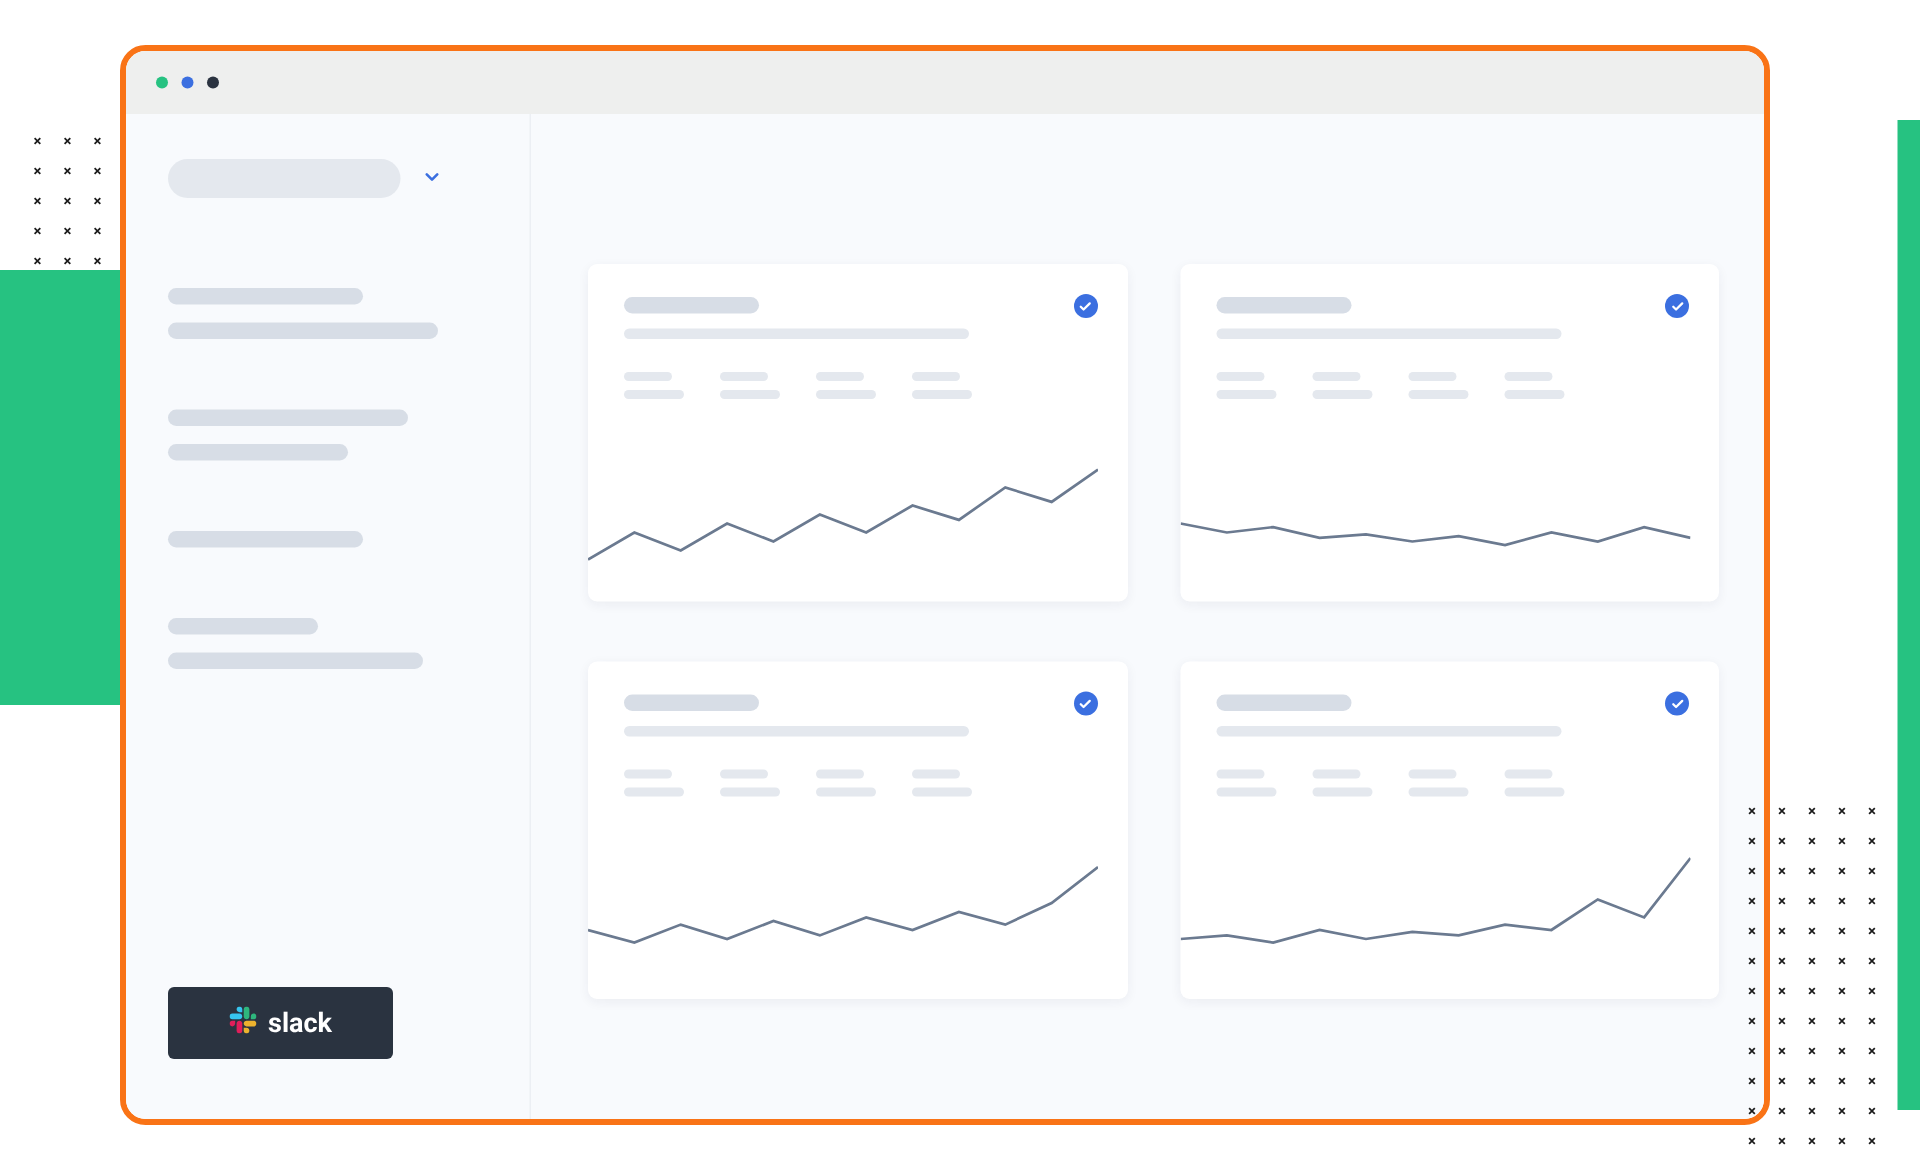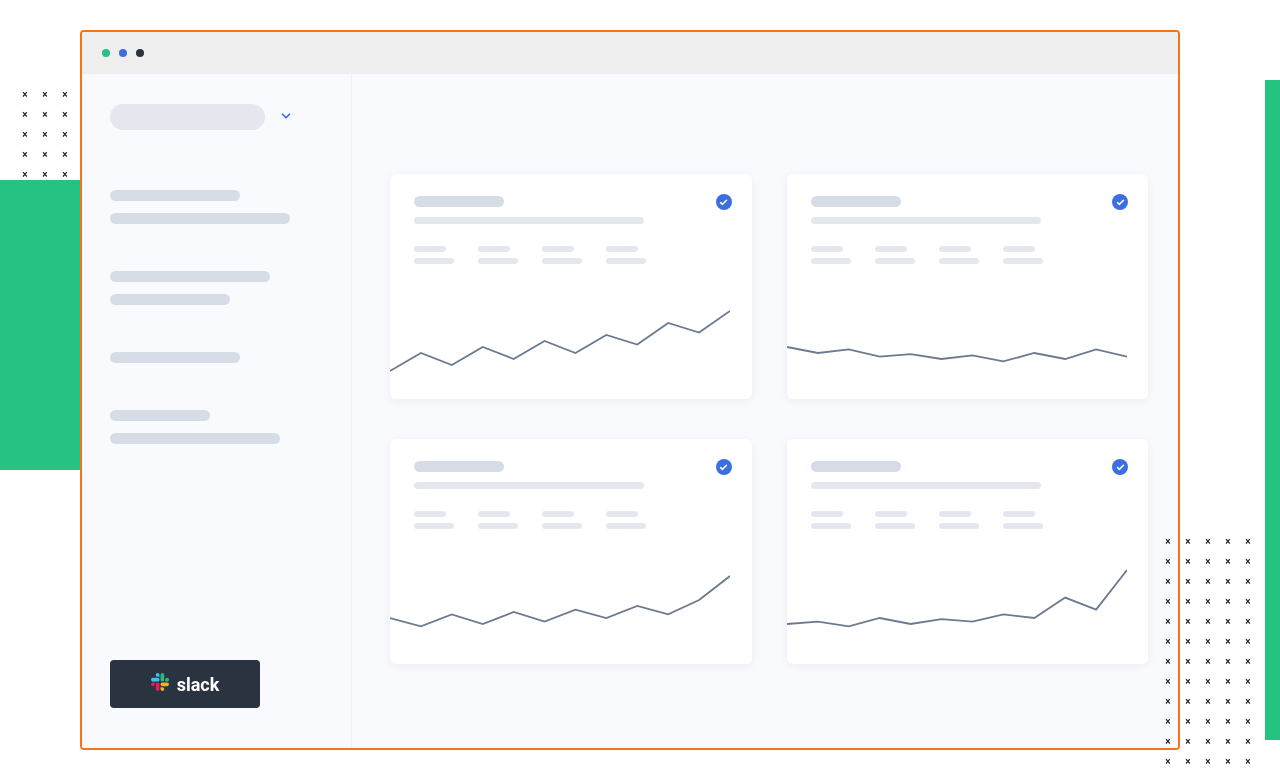--- a/index.html
+++ b/index.html
@@ -61,22 +61,22 @@
     font-weight: 700;
   }
 
   
   .browser-window {
     position: absolute;
     left: 80px;
     top: 30px;
     width: 1100px;
     height: 720px;
-    border: 2px solid #f97316;
-    border-radius: 4px;
+    border: 4px solid #f97316;
+    border-radius: 17px;
     background: #ffffff;
     z-index: 2;
     overflow: hidden;
     display: flex;
     flex-direction: column;
   }
   .title-bar {
     height: 42px;
     background: #eeefee;
     display: flex;

